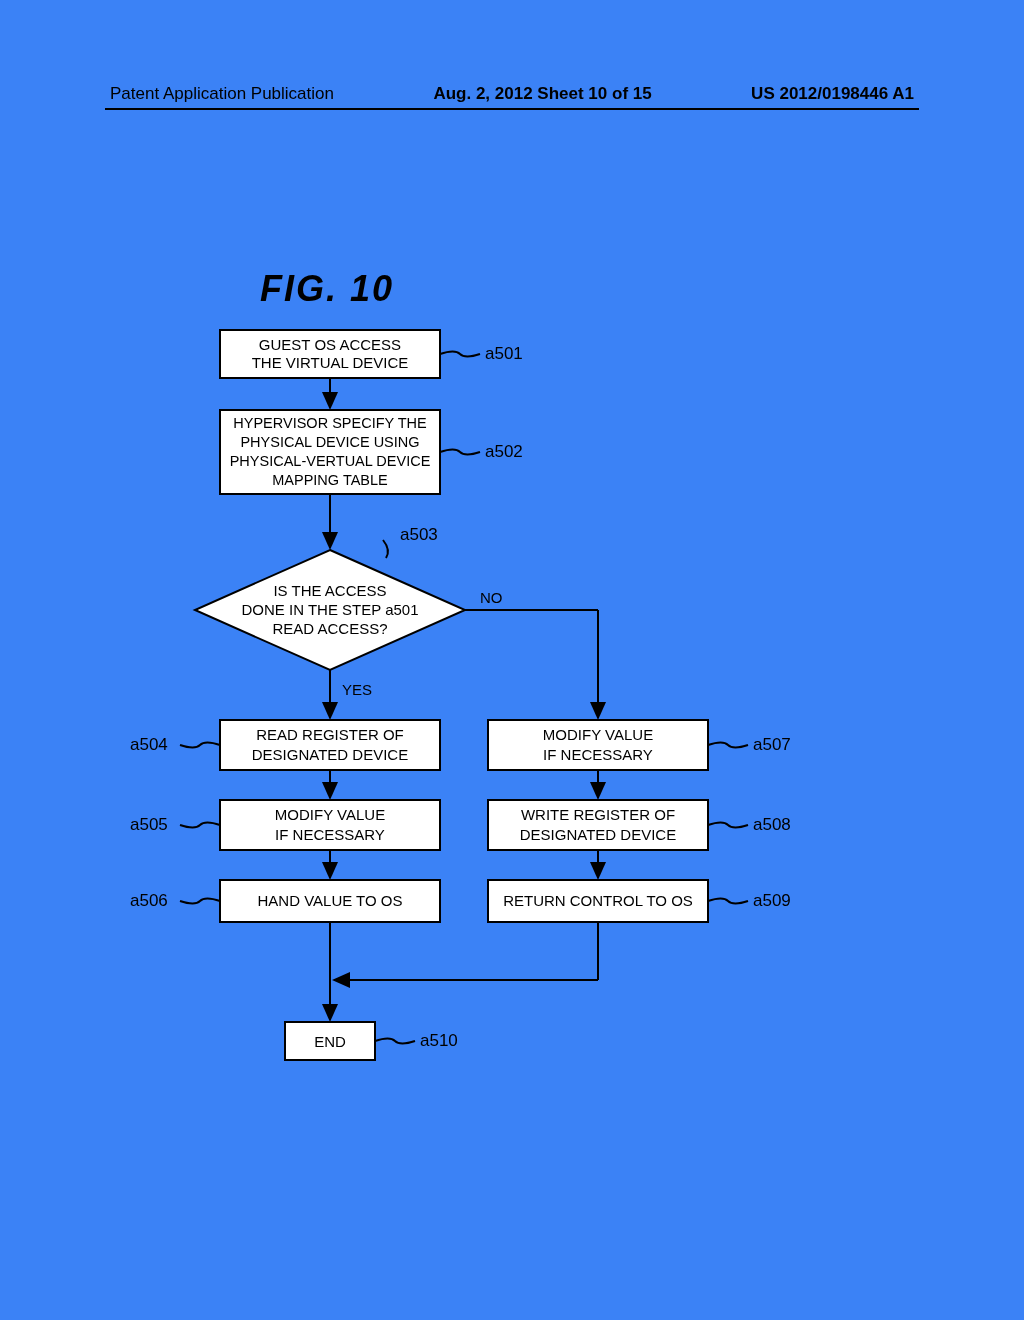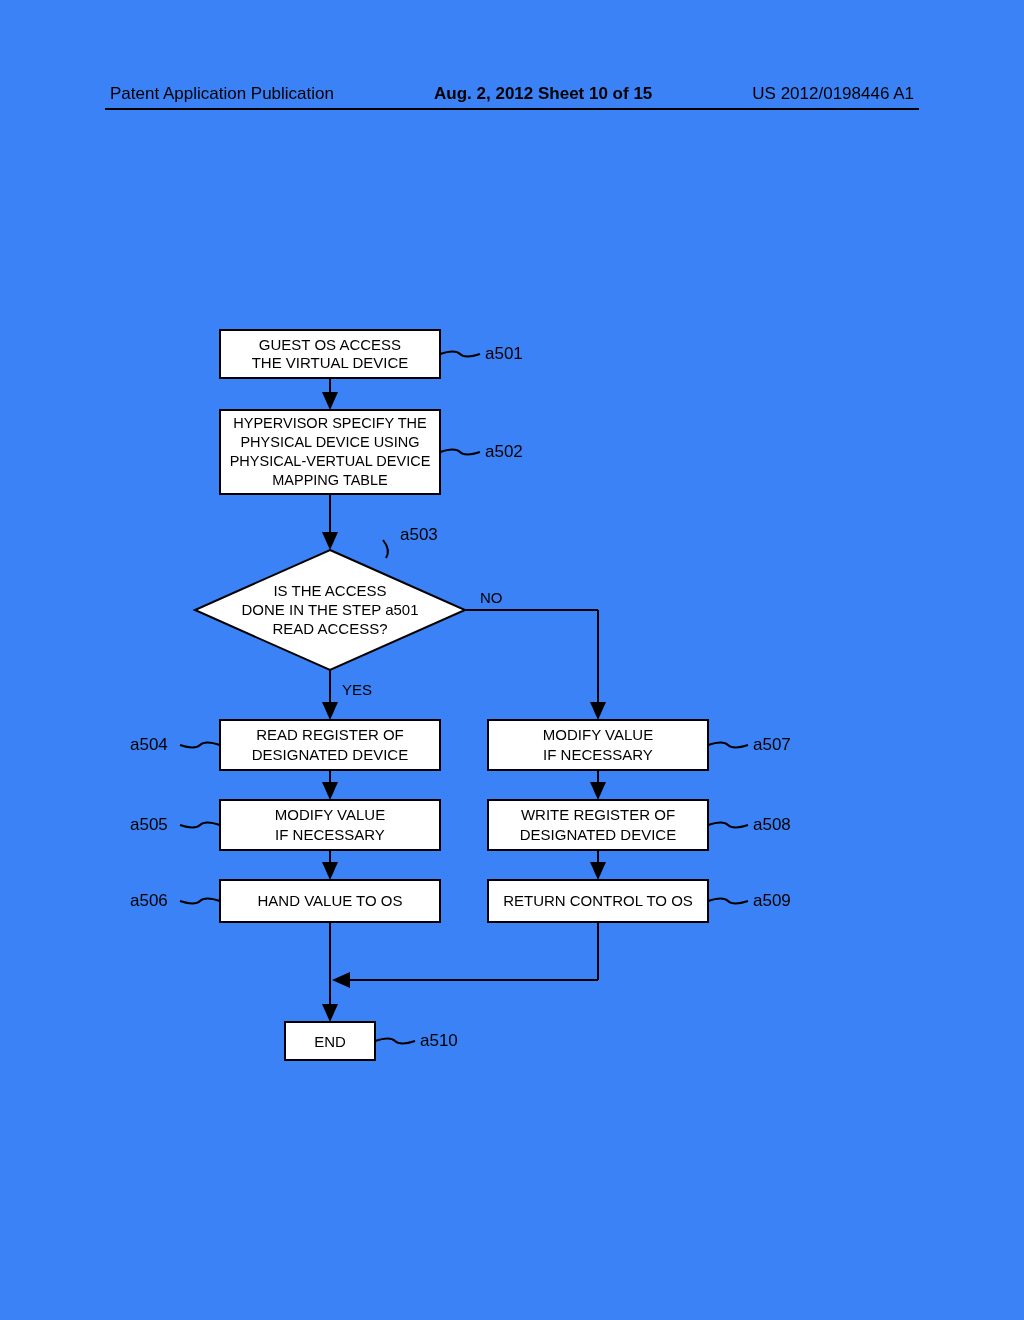--- a/index.html
+++ b/index.html
@@ -21,21 +21,21 @@
     left: 0;
     width: 100%;
     padding: 0 110px;
     box-sizing: border-box;
     display: flex;
     justify-content: space-between;
     font-size: 17px;
   }
   .header-left { font-weight: normal; }
   .header-center { font-weight: bold; }
-  .header-right { font-weight: normal; }
+  .header-right { font-weight: bold; }
   .hr {
     position: absolute;
     top: 108px;
     left: 105px;
     right: 105px;
     border-top: 2px solid #000;
   }
   .fig-title {
     position: absolute;
     top: 268px;
@@ -74,20 +74,21 @@
 
 <div class="page">
 
   <div class="header">
     <span class="header-left">Patent Application Publication</span>
     <span class="header-center">Aug. 2, 2012  Sheet 10 of 15</span>
     <span class="header-right">US 2012/0198446 A1</span>
   </div>
   <div class="hr"></div>
 
+  <div class="fig-title">FIG.   10</div>
 
   <svg class="flow" width="780" height="770">
     <defs>
       <marker id="arrow" markerWidth="10" markerHeight="10" refX="8" refY="4" orient="auto">
         <path d="M0,0 L9,4 L0,8 Z" fill="#000"></path>
       </marker>
     </defs>
 
     <g class="box">
       <rect x="100" y="10" width="220" height="48"></rect>

